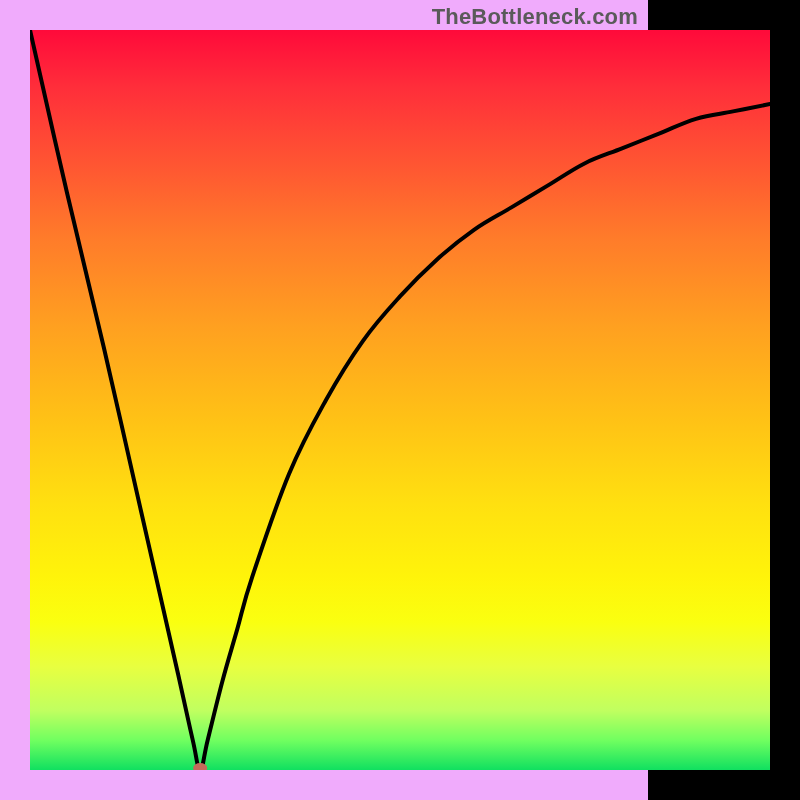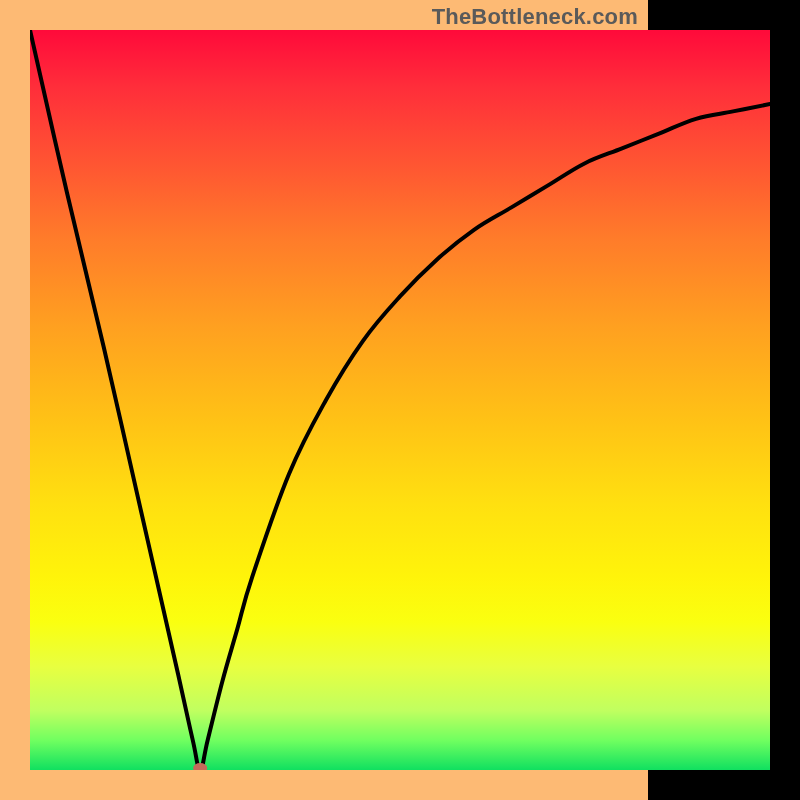--- a/index.html
+++ b/index.html
@@ -1,21 +1,21 @@
 <!DOCTYPE html>
 <html><head>
 <meta charset="utf-8">
 <style>
   * { margin: 0; padding: 0; box-sizing: border-box; }
   html, body { width: 800px; height: 800px; overflow: hidden; background: #000; }
   .frame {
     position: relative;
     width: 648px;
     height: 800px;
-    background: #fdba74;
+    background: #f0abfc;
     text-align: center;
   }
   .plot-area {
     position: absolute;
     left: 30px;
     top: 30px;
     width: 740px;
     height: 740px;
     background: linear-gradient(to bottom,
       #ff0a3a 0%,

